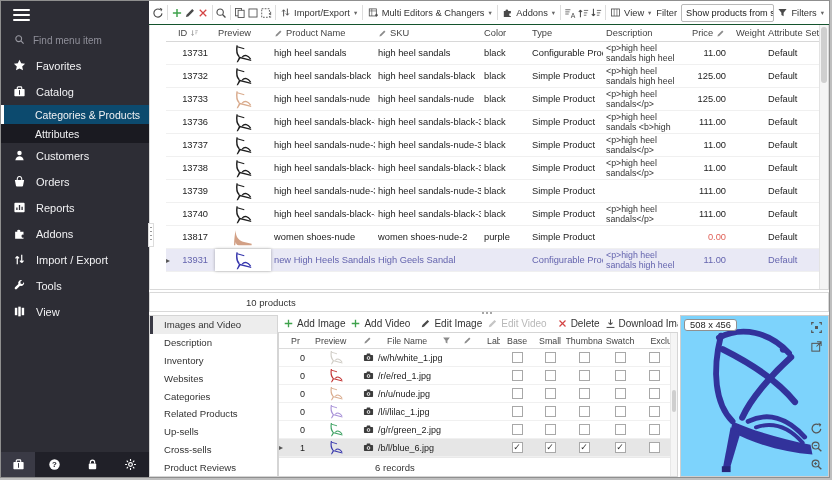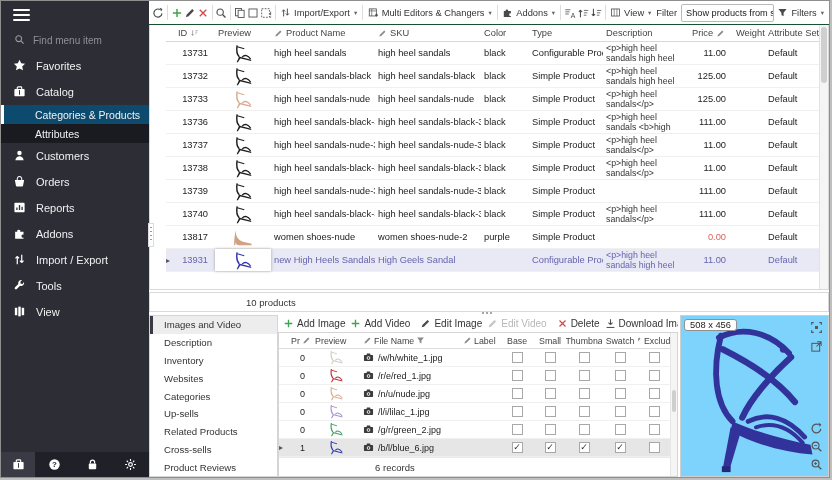--- a/index.html
+++ b/index.html
@@ -77,21 +77,21 @@
   .itbtn .ic{display:flex;}
   .itbtn .ic svg{width:11px;height:11px;}
   .itbtn.disabled{color:#b8b8b8;}
   .itbtn.disabled .ic svg{color:#c5c5c5;}
   .imggrid{border:1px solid #d5d5d5;flex:1;display:flex;}
   .igbody{flex:1;min-width:0;display:flex;flex-direction:column;}
   .ivscroll{width:7px;background:#f5f5f5;border-left:1px solid #e7e7e7;position:relative;cursor:pointer;}
   .ivthumb{position:absolute;top:40%;left:1px;width:4px;height:22px;background:#cfcfcf;border-radius:2px;}
   .irow{display:grid;grid-template-columns:9px 24px 48px 100px 40px 34px 32px 36px 36px 1fr;align-items:center;}
   .ihead{height:16px;border-bottom:1px solid #dcdcdc;font-size:8.8px;color:#444;}
-  .ihead .c{display:flex;align-items:center;gap:2px;}
+  .ihead .c{display:flex;align-items:center;gap:15px;}
   .irow:not(.ihead){height:18px;border-bottom:1px solid #f0f0f0;font-size:9px;color:#222;cursor:pointer;}
   .irow.sel{background:#e6e6e6;}
   .ishoe{width:20px;height:15px;}
   .cfile{display:flex;align-items:center;gap:4px;}
   .cam{display:flex;}
   .cam svg{width:11px;height:11px;color:#3c3c3c;}
   .cbwrap{display:flex;justify-content:center;}
   .cb{width:11px;height:11px;border:1px solid #a8a8a8;background:#fff;display:flex;align-items:center;justify-content:center;
       font-size:9px;line-height:9px;color:#333;cursor:pointer;}
   .ctrh{justify-content:center;display:flex;}
@@ -661,24 +661,24 @@
           <div class="tab">
             <span>Inventory</span>
           </div>
           <div class="tab">
             <span>Websites</span>
           </div>
           <div class="tab">
             <span>Categories</span>
           </div>
           <div class="tab">
-            <span>Up-sells</span>
+            <span>Related Products</span>
           </div>
           <div class="tab">
-            <span>Related Products</span>
+            <span>Up-sells</span>
           </div>
           <div class="tab">
             <span>Cross-sells</span>
           </div>
           <div class="tab">
             <span>Product Reviews</span>
           </div>
         </div>
 
       <div class="imgpanel">

